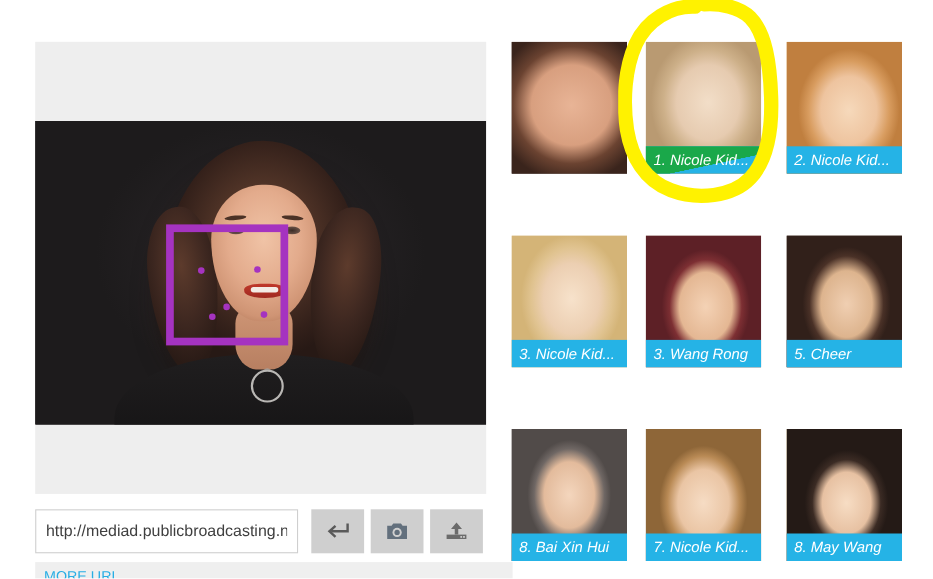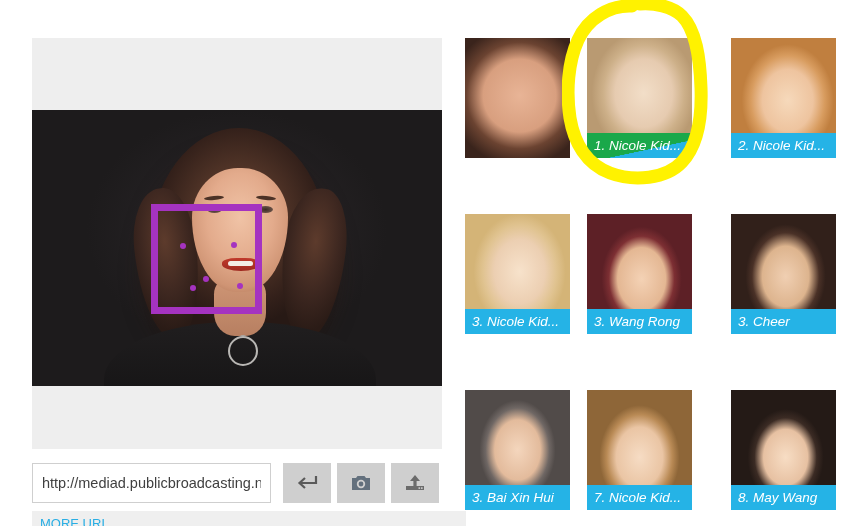--- a/index.html
+++ b/index.html
@@ -216,21 +216,21 @@
     position: absolute;
     top: 0;
     width: 105px;
     height: 120px;
     overflow: hidden;
     cursor: pointer;
     font-style: italic;
   }
   .thumb.c0 { left: 6px; }
   .thumb.c1 { left: 128px; }
-  .thumb.c2 { left: 272px; }
+  .thumb.c2 { left: 256px; }
   .thumb-img {
     position: absolute;
     inset: 0;
   }
   .thumb-label {
     position: absolute;
     left: 0;
     right: 0;
     bottom: 0;
     height: 25px;
@@ -381,30 +381,30 @@
     <div class="thumb c1">
       <div class="thumb-img" style="background:
         radial-gradient(ellipse 40px 52px at 52% 54%, #f4d2b5 0%, #e4b793 60%, #7d2f33 82%, #5d2026 100%),
         linear-gradient(180deg,#d8cfc0,#b9ae9c);"></div>
       <div class="thumb-label">3. Wang Rong</div>
     </div>
     <div class="thumb c2">
       <div class="thumb-img" style="background:
         radial-gradient(ellipse 40px 52px at 52% 52%, #f0cfb2 0%, #ddb48e 58%, #4a3127 84%, #31201a 100%),
         linear-gradient(180deg,#6a564a,#42332c);"></div>
-      <div class="thumb-label">3. Cheer</div>
+      <div class="thumb-label">5. Cheer</div>
     </div>
   </div>
 
   <div class="grid-row">
     <div class="thumb c0">
       <div class="thumb-img" style="background:
         radial-gradient(ellipse 38px 50px at 50% 50%, #f4d6bd 0%, #e3bb9c 60%, #6f6764 84%, #514b49 100%),
         linear-gradient(180deg,#8a8280,#5c5654);"></div>
-      <div class="thumb-label">3. Bai Xin Hui</div>
+      <div class="thumb-label">8. Bai Xin Hui</div>
     </div>
     <div class="thumb c1">
       <div class="thumb-img" style="background:
         radial-gradient(ellipse 40px 52px at 50% 56%, #f6dcc4 0%, #eac5a4 58%, #b98a55 82%, #8e6638 100%),
         linear-gradient(180deg,#cdb48d,#7c6446);"></div>
       <div class="thumb-label">7. Nicole Kid...</div>
     </div>
     <div class="thumb c2">
       <div class="thumb-img" style="background:
         radial-gradient(ellipse 38px 48px at 52% 56%, #f7ddc4 0%, #e7c1a2 58%, #3b2b24 82%, #241a16 100%),

